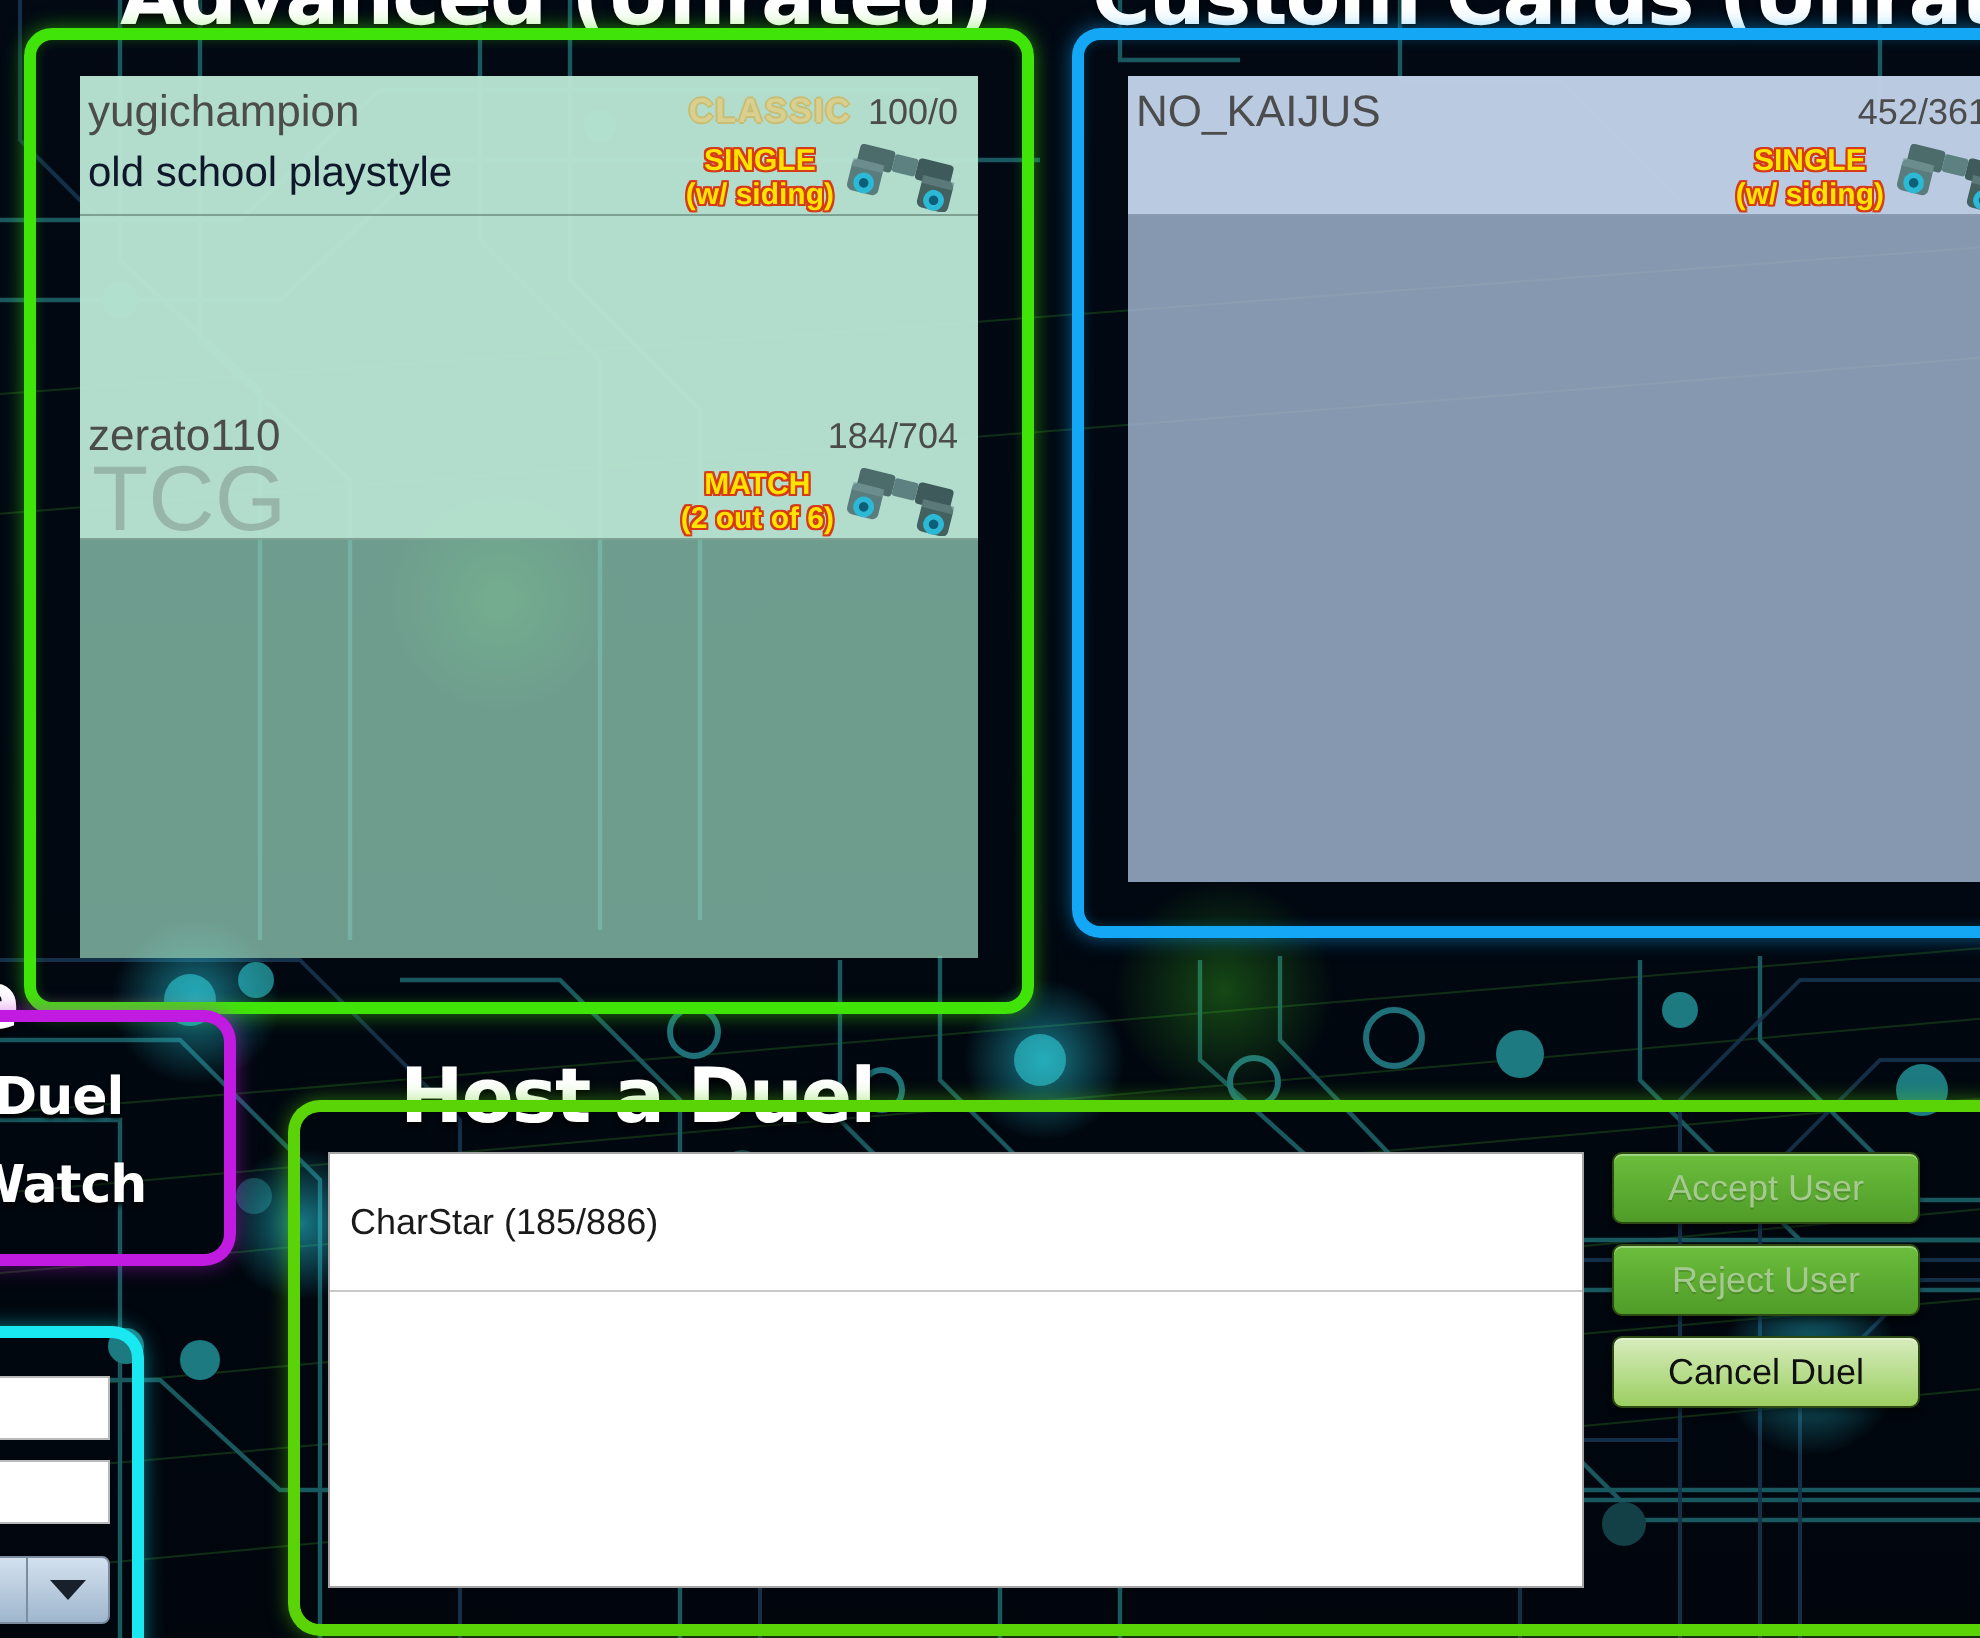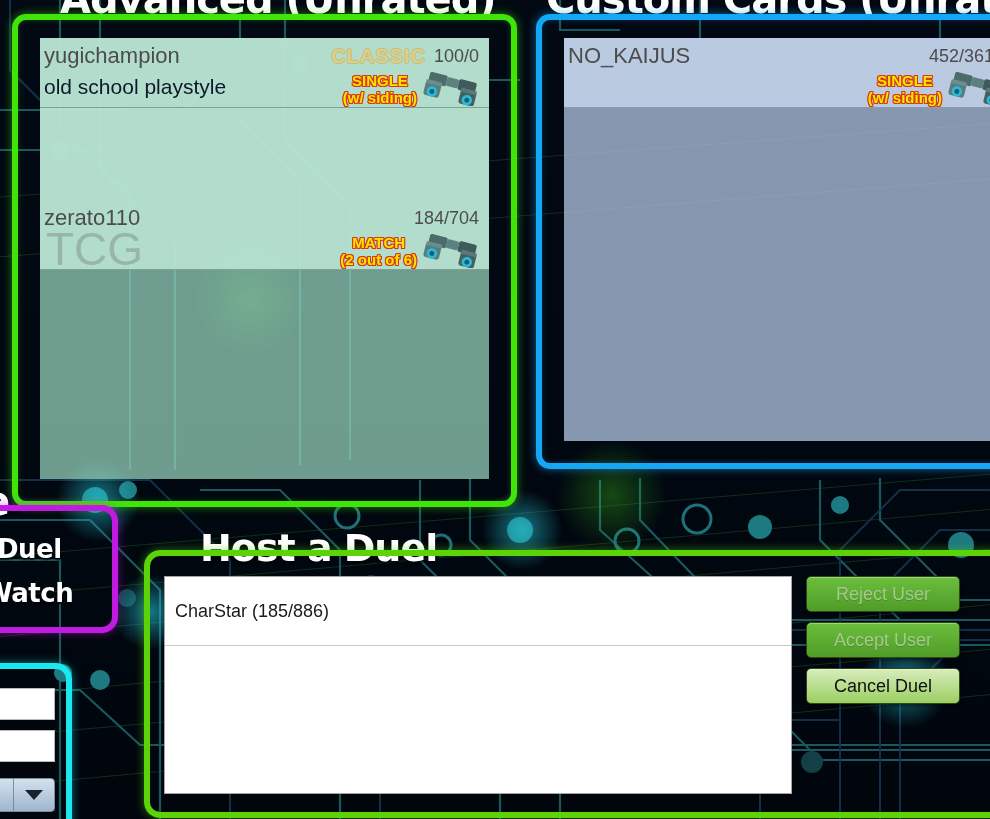--- a/index.html
+++ b/index.html
@@ -44,21 +44,21 @@
   #adv-panel .duel-row{background:rgba(183,227,209,.92);}
   #cc-panel  .duel-row{background:rgba(191,206,228,.92);border-bottom-color:rgba(80,95,120,.45);}
   .duel-row.spacer{background:transparent;border-bottom:none;height:92px;}
 
   .row-top{display:flex;align-items:flex-start;justify-content:space-between;height:30px;}
   .host-name{font-size:22px;color:#4c4c4c;line-height:28px;white-space:nowrap;}
   .row-right{display:flex;align-items:center;gap:8px;}
   .score{font-size:18px;color:#4c4c4c;line-height:28px;white-space:nowrap;}
 
   .badge-classic{
-    font-size:20px;font-weight:bold;line-height:28px;letter-spacing:1px;
+    font-size:17px;font-weight:bold;line-height:28px;letter-spacing:1px;
     color:#d9cf8e;
     text-shadow:-1px 0 #c9bd74,0 1px #c9bd74,1px 0 #c9bd74,0 -1px #c9bd74;
   }
   .row-bot{display:flex;align-items:flex-start;justify-content:space-between;height:38px;}
   .tagline{font-size:21px;color:#0f172a;line-height:30px;white-space:nowrap;}
   .mode-wrap{display:flex;align-items:center;gap:6px;margin-left:auto;}
   .mode-badge{
     text-align:center;font-weight:bold;font-size:15px;line-height:17px;
     color:#ffe400;
     text-shadow:-1px 0 #d63a16,0 1px #d63a16,1px 0 #d63a16,0 -1px #d63a16,
@@ -355,21 +355,21 @@
 
 <div class="panel-title" id="host-title">Host a Duel</div>
 <div class="panel" id="host-panel"></div>
 <div id="host-listbox">
   <div class="host-entry">
     <span>CharStar (185/886)</span>
   </div>
 </div>
 <div class="host-btns">
   <div class="gbtn disabled">
+    <span>Accept User</span>
+  </div>
+  <div class="gbtn disabled">
     <span>Reject User</span>
-  </div>
-  <div class="gbtn disabled">
-    <span>Accept User</span>
   </div>
   <div class="gbtn enabled">
     <span>Cancel Duel</span>
   </div>
 </div>
 
 </body></html>

